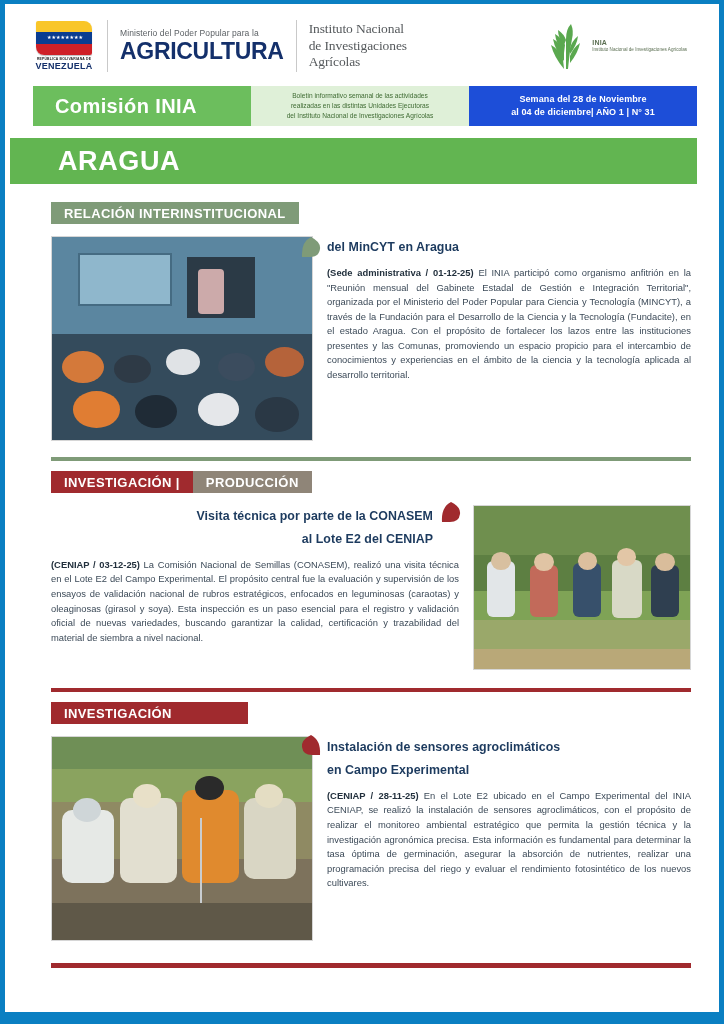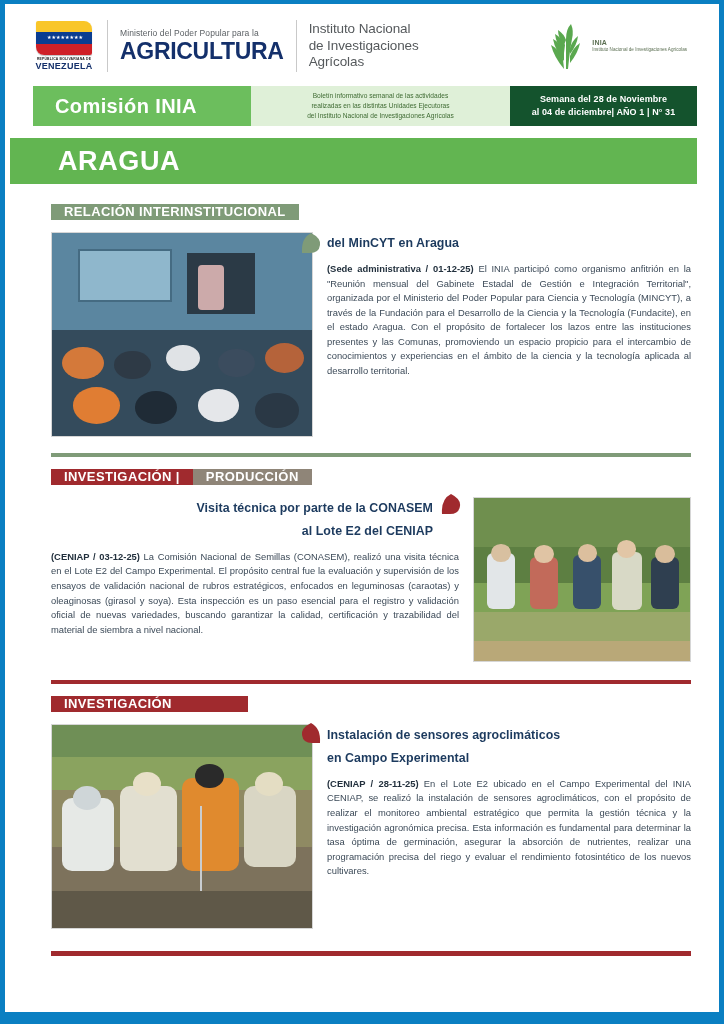--- a/index.html
+++ b/index.html
@@ -41,21 +41,21 @@
   }
   .flag-cap1 { font-size:3.4px; color:#1a1a1a; letter-spacing:.2px; margin-top:2px; font-weight:bold;}
   .flag-cap2 { font-size:9px; color:#14306b; font-weight:bold; letter-spacing:.3px; }
 
   .sep-v { width:1px; background:#c9c9c9; height:52px; margin:0 12px; }
 
   .min-block { line-height:1.05; }
   .min-sub { font-size:8.5px; color:#5a5f63; letter-spacing:.1px; }
   .min-title { font-size:23px; font-weight:bold; color:#14306b; letter-spacing:-.3px; margin-top:1px;}
 
-  .inia-name { font-size:13.5px; color:#55595c; line-height:1.25; letter-spacing:-.1px;}
+  .inia-name { font-size:13.5px; color:#55595c; line-height:1.25; letter-spacing:-.1px;font-family:Liberation Serif, serif;}
 
   .spacer { flex:1; }
 
   .inia-logo { display:flex; align-items:center; gap:5px; padding-right:10px;}
   .inia-mark { width:40px; height:46px; }
   .inia-words { line-height:1.18; color:#5b6f52;}
   .inia-words .w1 { font-size:7px; font-weight:bold; letter-spacing:.2px;}
   .inia-words .w2 { font-size:4.6px; }
 
   
@@ -65,38 +65,38 @@
     display:flex; align-items:center; padding-left:22px;
     font-size:20px; font-weight:bold; letter-spacing:.4px;
   }
   .ib-mid {
     background:#dff0d8; flex:1;
     display:flex; align-items:center; justify-content:center;
     text-align:center; padding:0 8px;
   }
   .ib-mid span { font-size:6.6px; color:#3f6b33; line-height:1.55; }
   .ib-right {
-    background:#14532d; color:#fff; width:187px;
+    background:#1d4ed8; color:#fff; width:228px;
     display:flex; align-items:center; justify-content:center; text-align:center;
   }
   .ib-right span { font-size:9px; font-weight:bold; line-height:1.5; letter-spacing:.1px;}
 
   
   .state-banner {
     margin:12px 22px 0 5px;
     background:#62b551; height:46px;
     display:flex; align-items:center; padding-left:48px;
   }
   .state-banner span { color:#fff; font-size:27px; font-weight:bold; letter-spacing:.6px;}
 
   
   .section { padding:0 28px 0 46px; }
   .sec-tag-wrap { margin-top:18px; }
   .sec-tag {
-    display:inline-flex; align-items:stretch; height:16px;
+    display:inline-flex; align-items:stretch; height:22px;
     font-size:13px; font-weight:bold; color:#fff; letter-spacing:.4px;border-radius:9px;
   }
   .sec-tag .seg { display:flex; align-items:center; padding:0 13px; }
   .seg-sage { background:#7f9b78; }
   .seg-red  { background:#a02a2e; }
   .seg-taupe{ background:#8f8578; }
 
   .article { display:flex; margin-top:12px; gap:14px; }
   .article.rev { flex-direction: row; }
 

